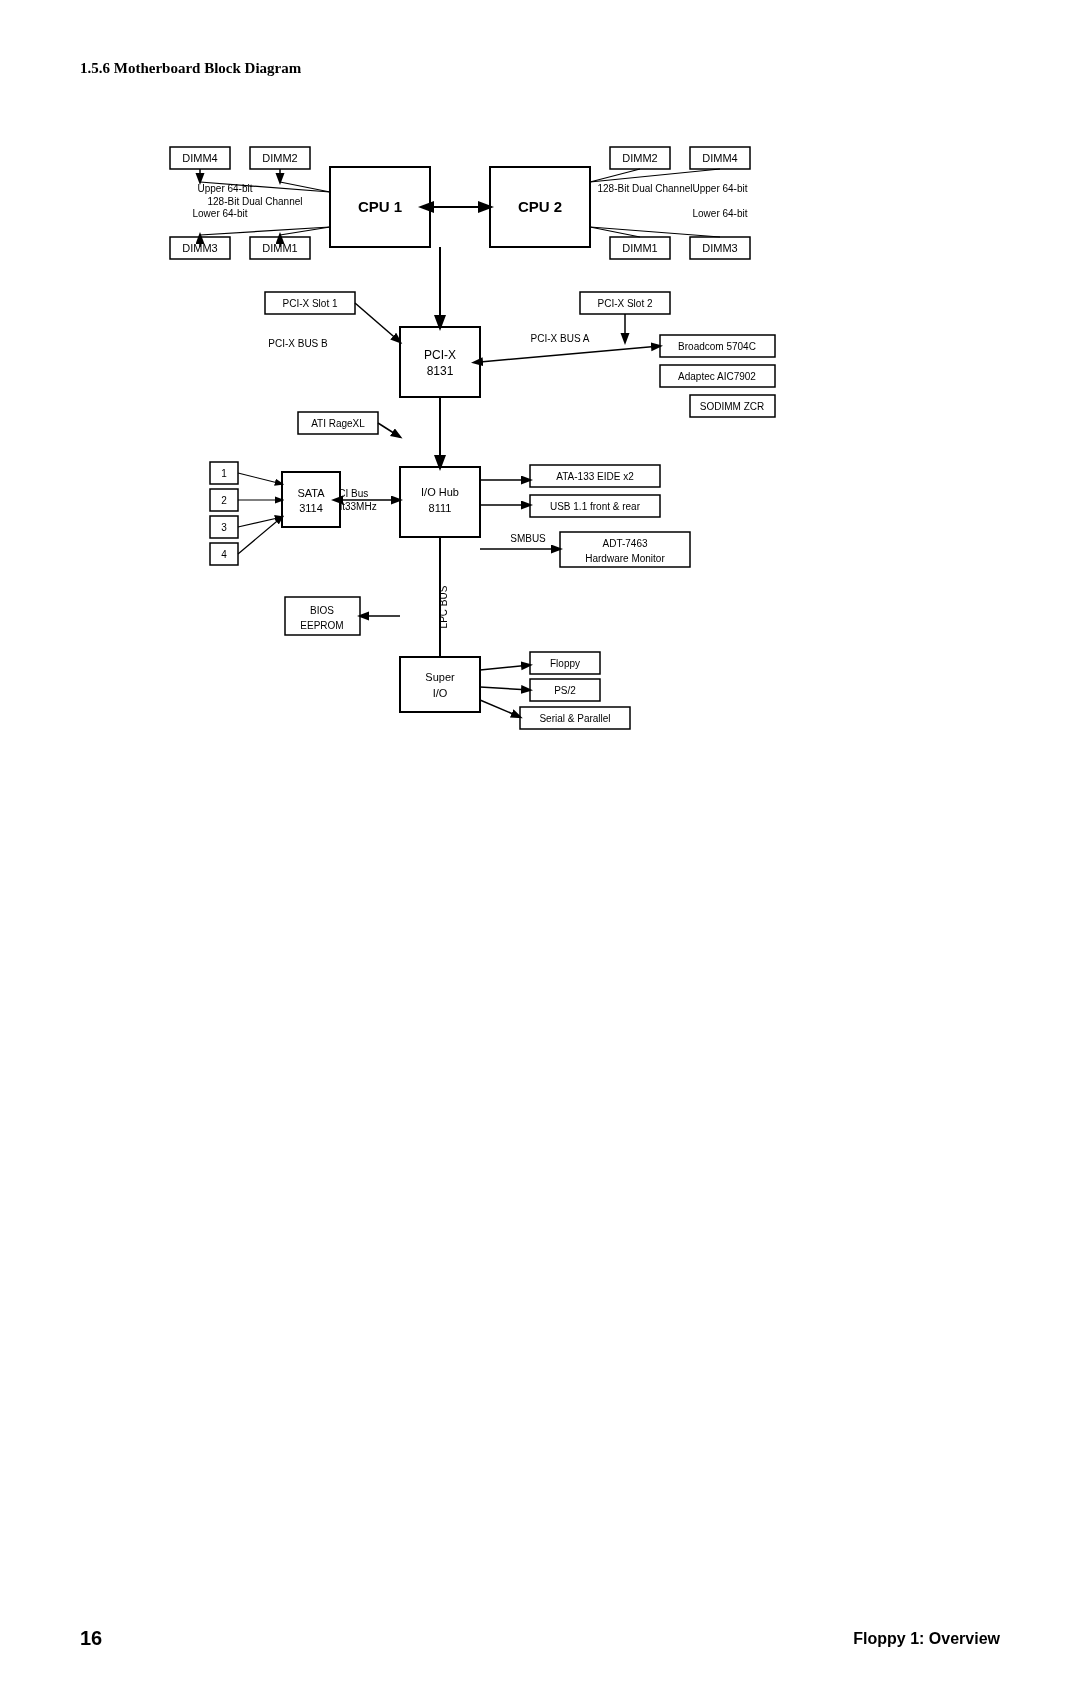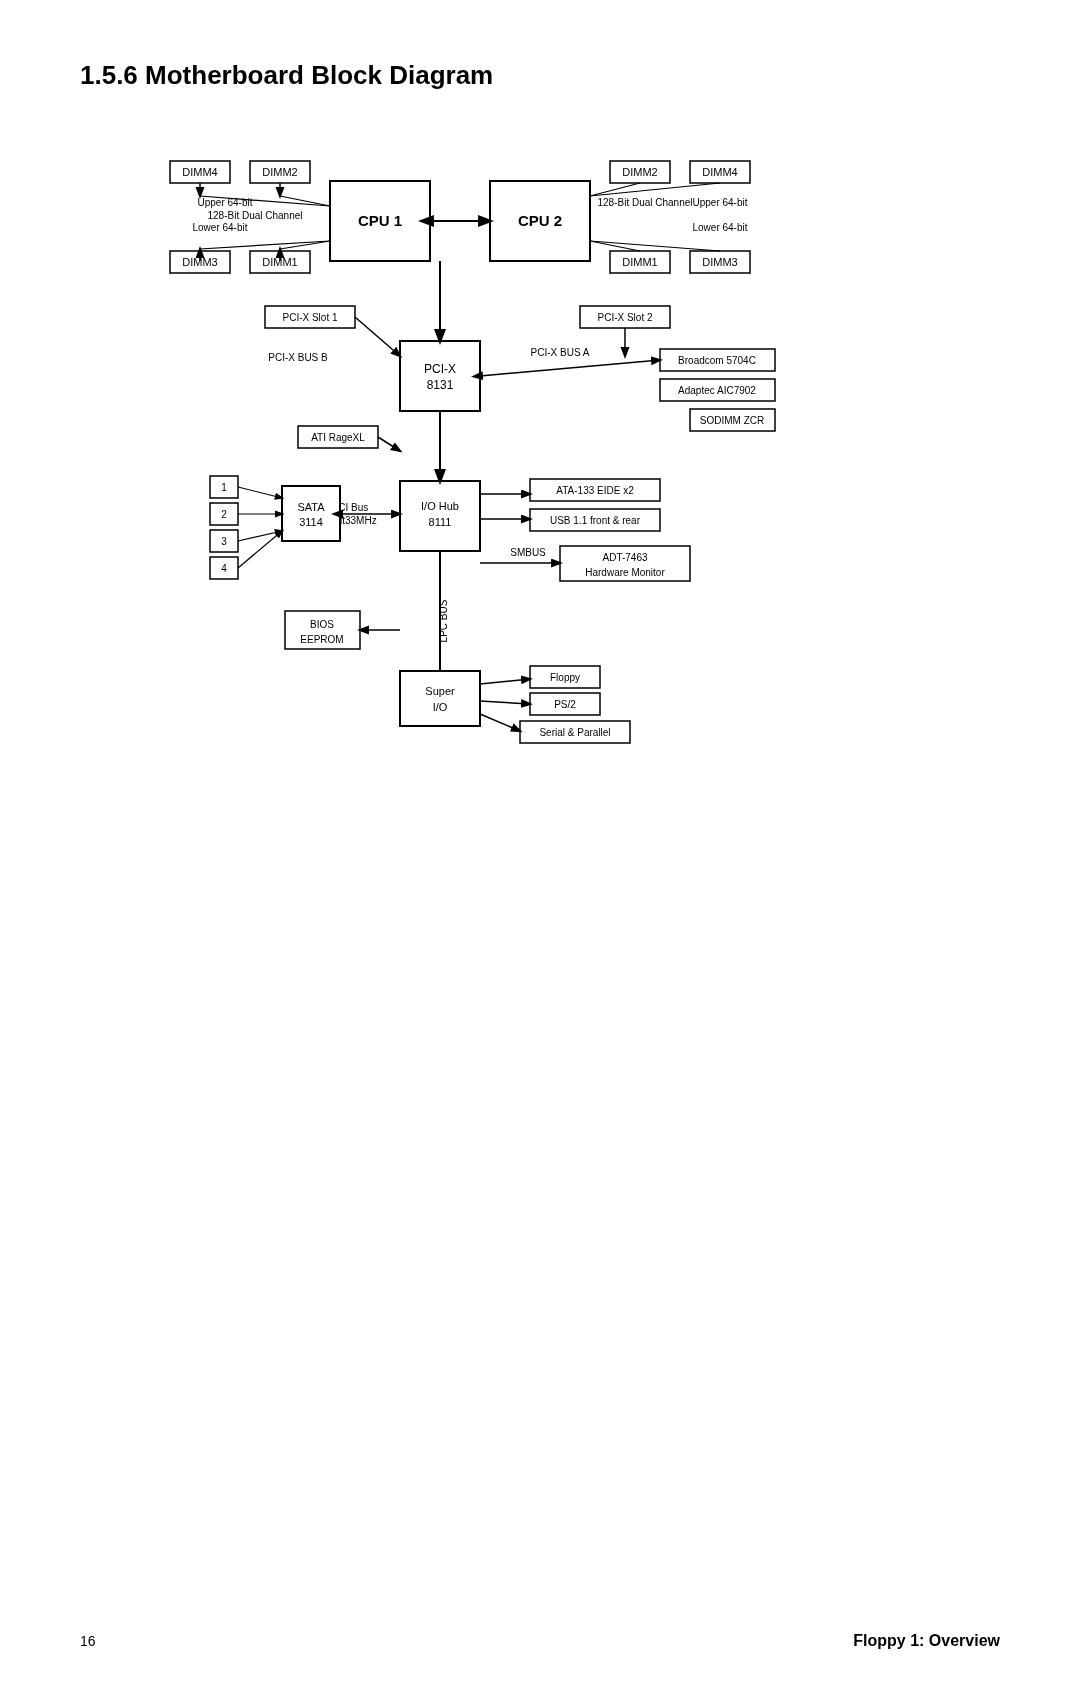--- a/index.html
+++ b/index.html
@@ -9,42 +9,43 @@
       width: 1080px;
       min-height: 1690px;
       position: relative;
       color: #000;
     }
     .page-content {
       padding: 60px 80px 60px 80px;
       position: relative;
     }
     h2 {
-      font-size: 26px;
+      font-size: 15px;
       font-weight: bold;
       margin-bottom: 40px;
+      font-family: Liberation Serif, serif;
     }
     .diagram-container {
       position: relative;
       width: 860px;
       height: 700px;
       margin: 0 auto;
     }
     .page-footer {
       position: absolute;
       bottom: 40px;
       left: 80px;
       right: 80px;
       display: flex;
       justify-content: space-between;
       align-items: center;
     }
     .footer-page {
-      font-size: 14px;
-      font-weight: normal;
+      font-size: 20px;
+      font-weight: bold;
     }
     .footer-chapter {
       font-size: 16px;
       font-weight: bold;
     }
     
     svg {
       position: absolute;
       top: 0; left: 0;
       width: 100%; height: 100%;

